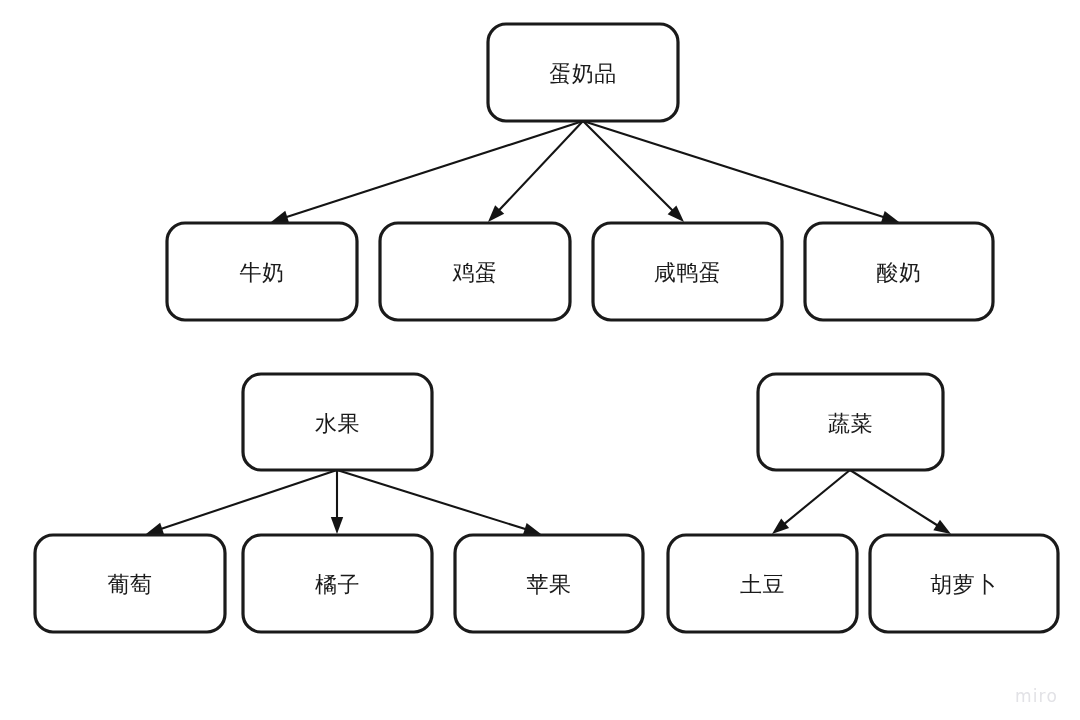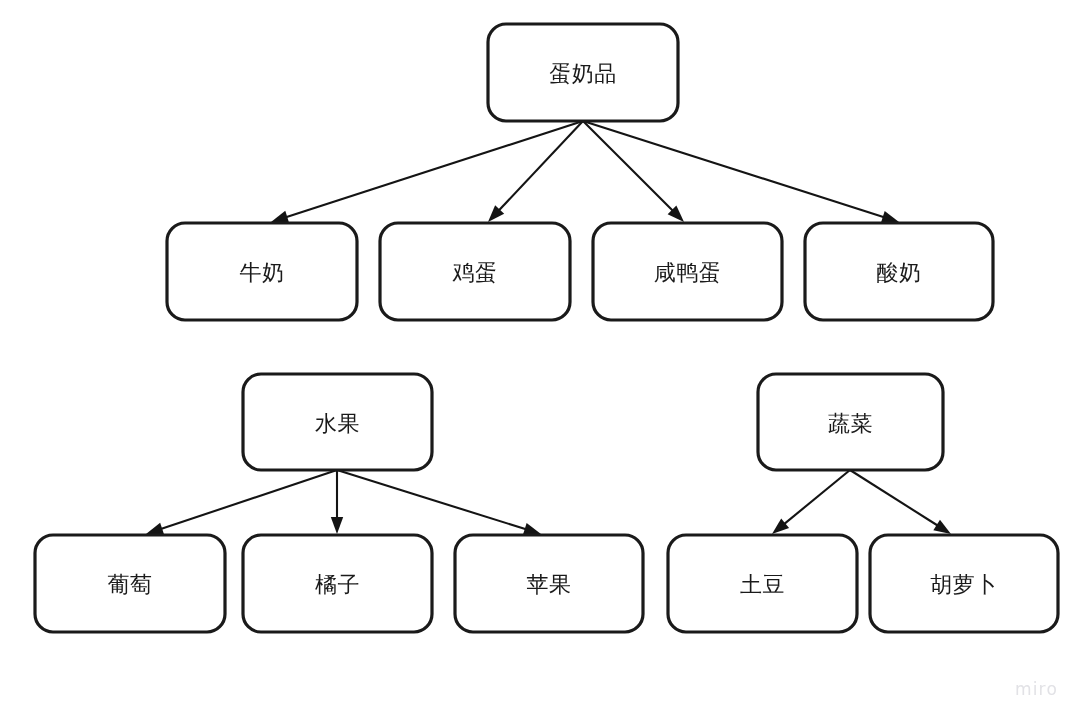--- a/index.html
+++ b/index.html
@@ -41,21 +41,21 @@
     stroke-width: 2.1;
     fill: none;
   }
   .arrow-head {
     fill: #141414;
     stroke: none;
   }
   .watermark {
     position: absolute;
     right: 22px;
-    bottom: 21px;
+    bottom: 14px;
     font-family: "DejaVu Sans", "Liberation Sans", sans-serif;
     font-size: 17px;
     letter-spacing: 1.2px;
     color: #e2e2e6;
     user-select: none;
   }
 </style>
 </head>
 <body>
 

